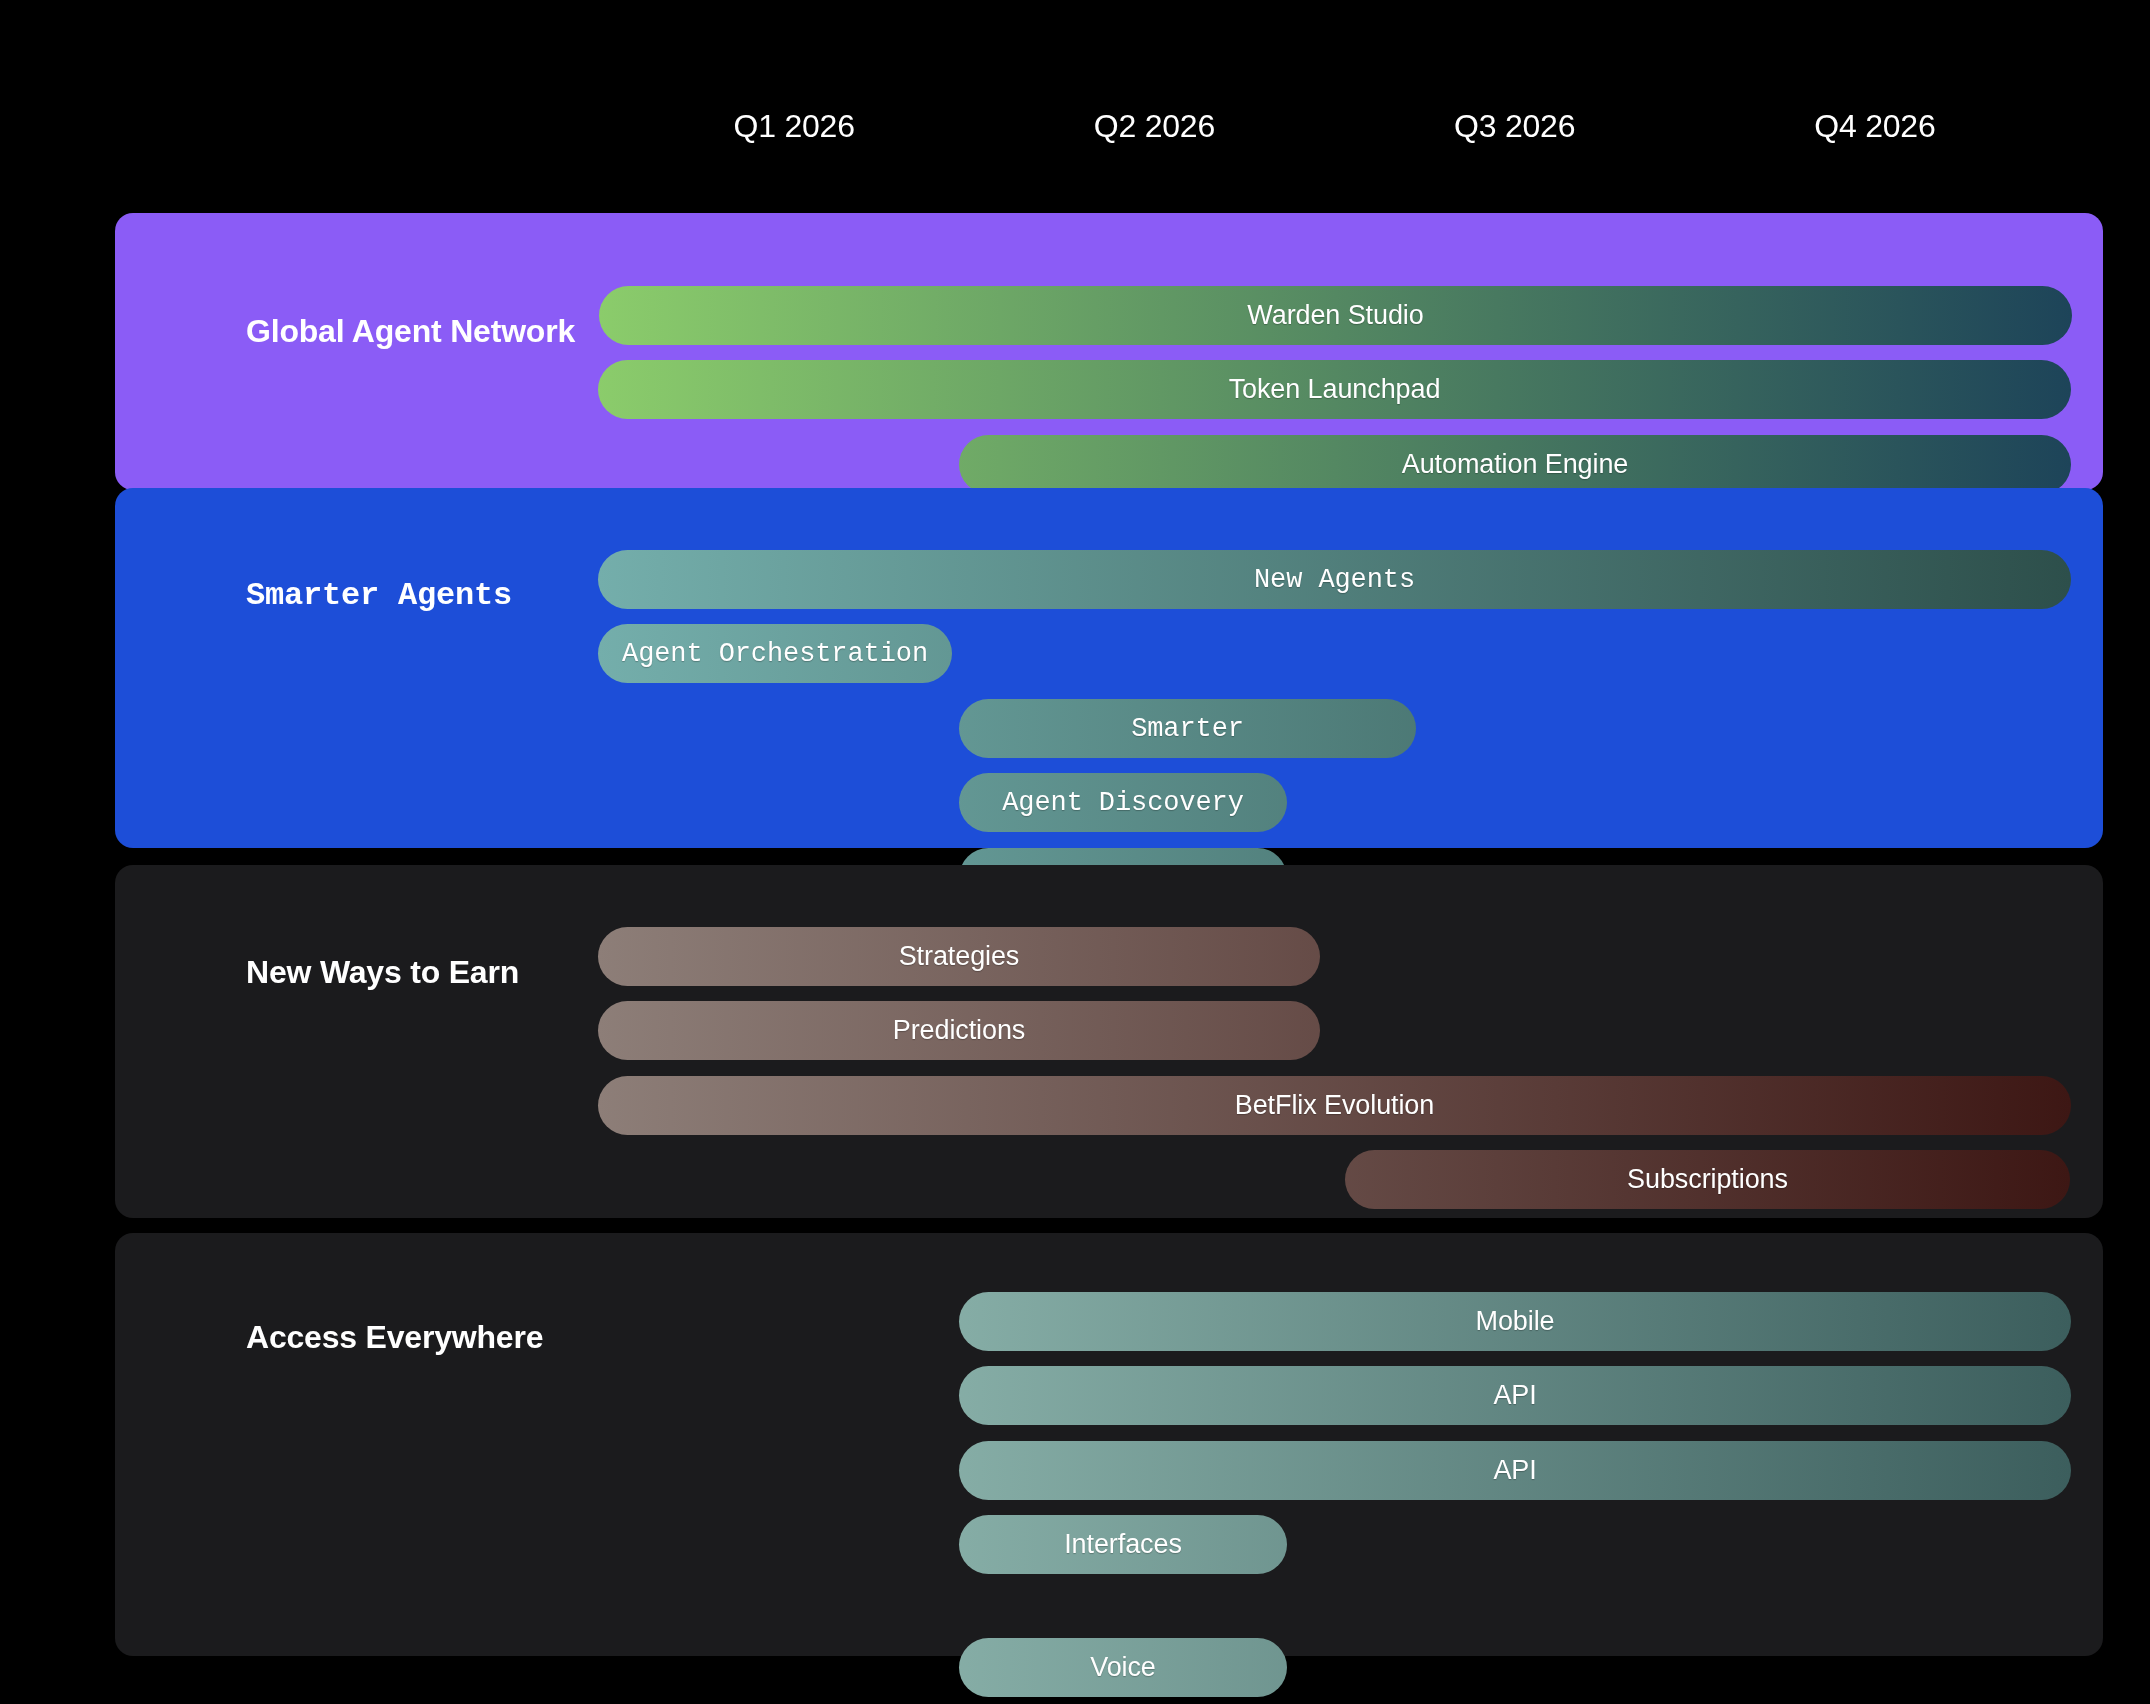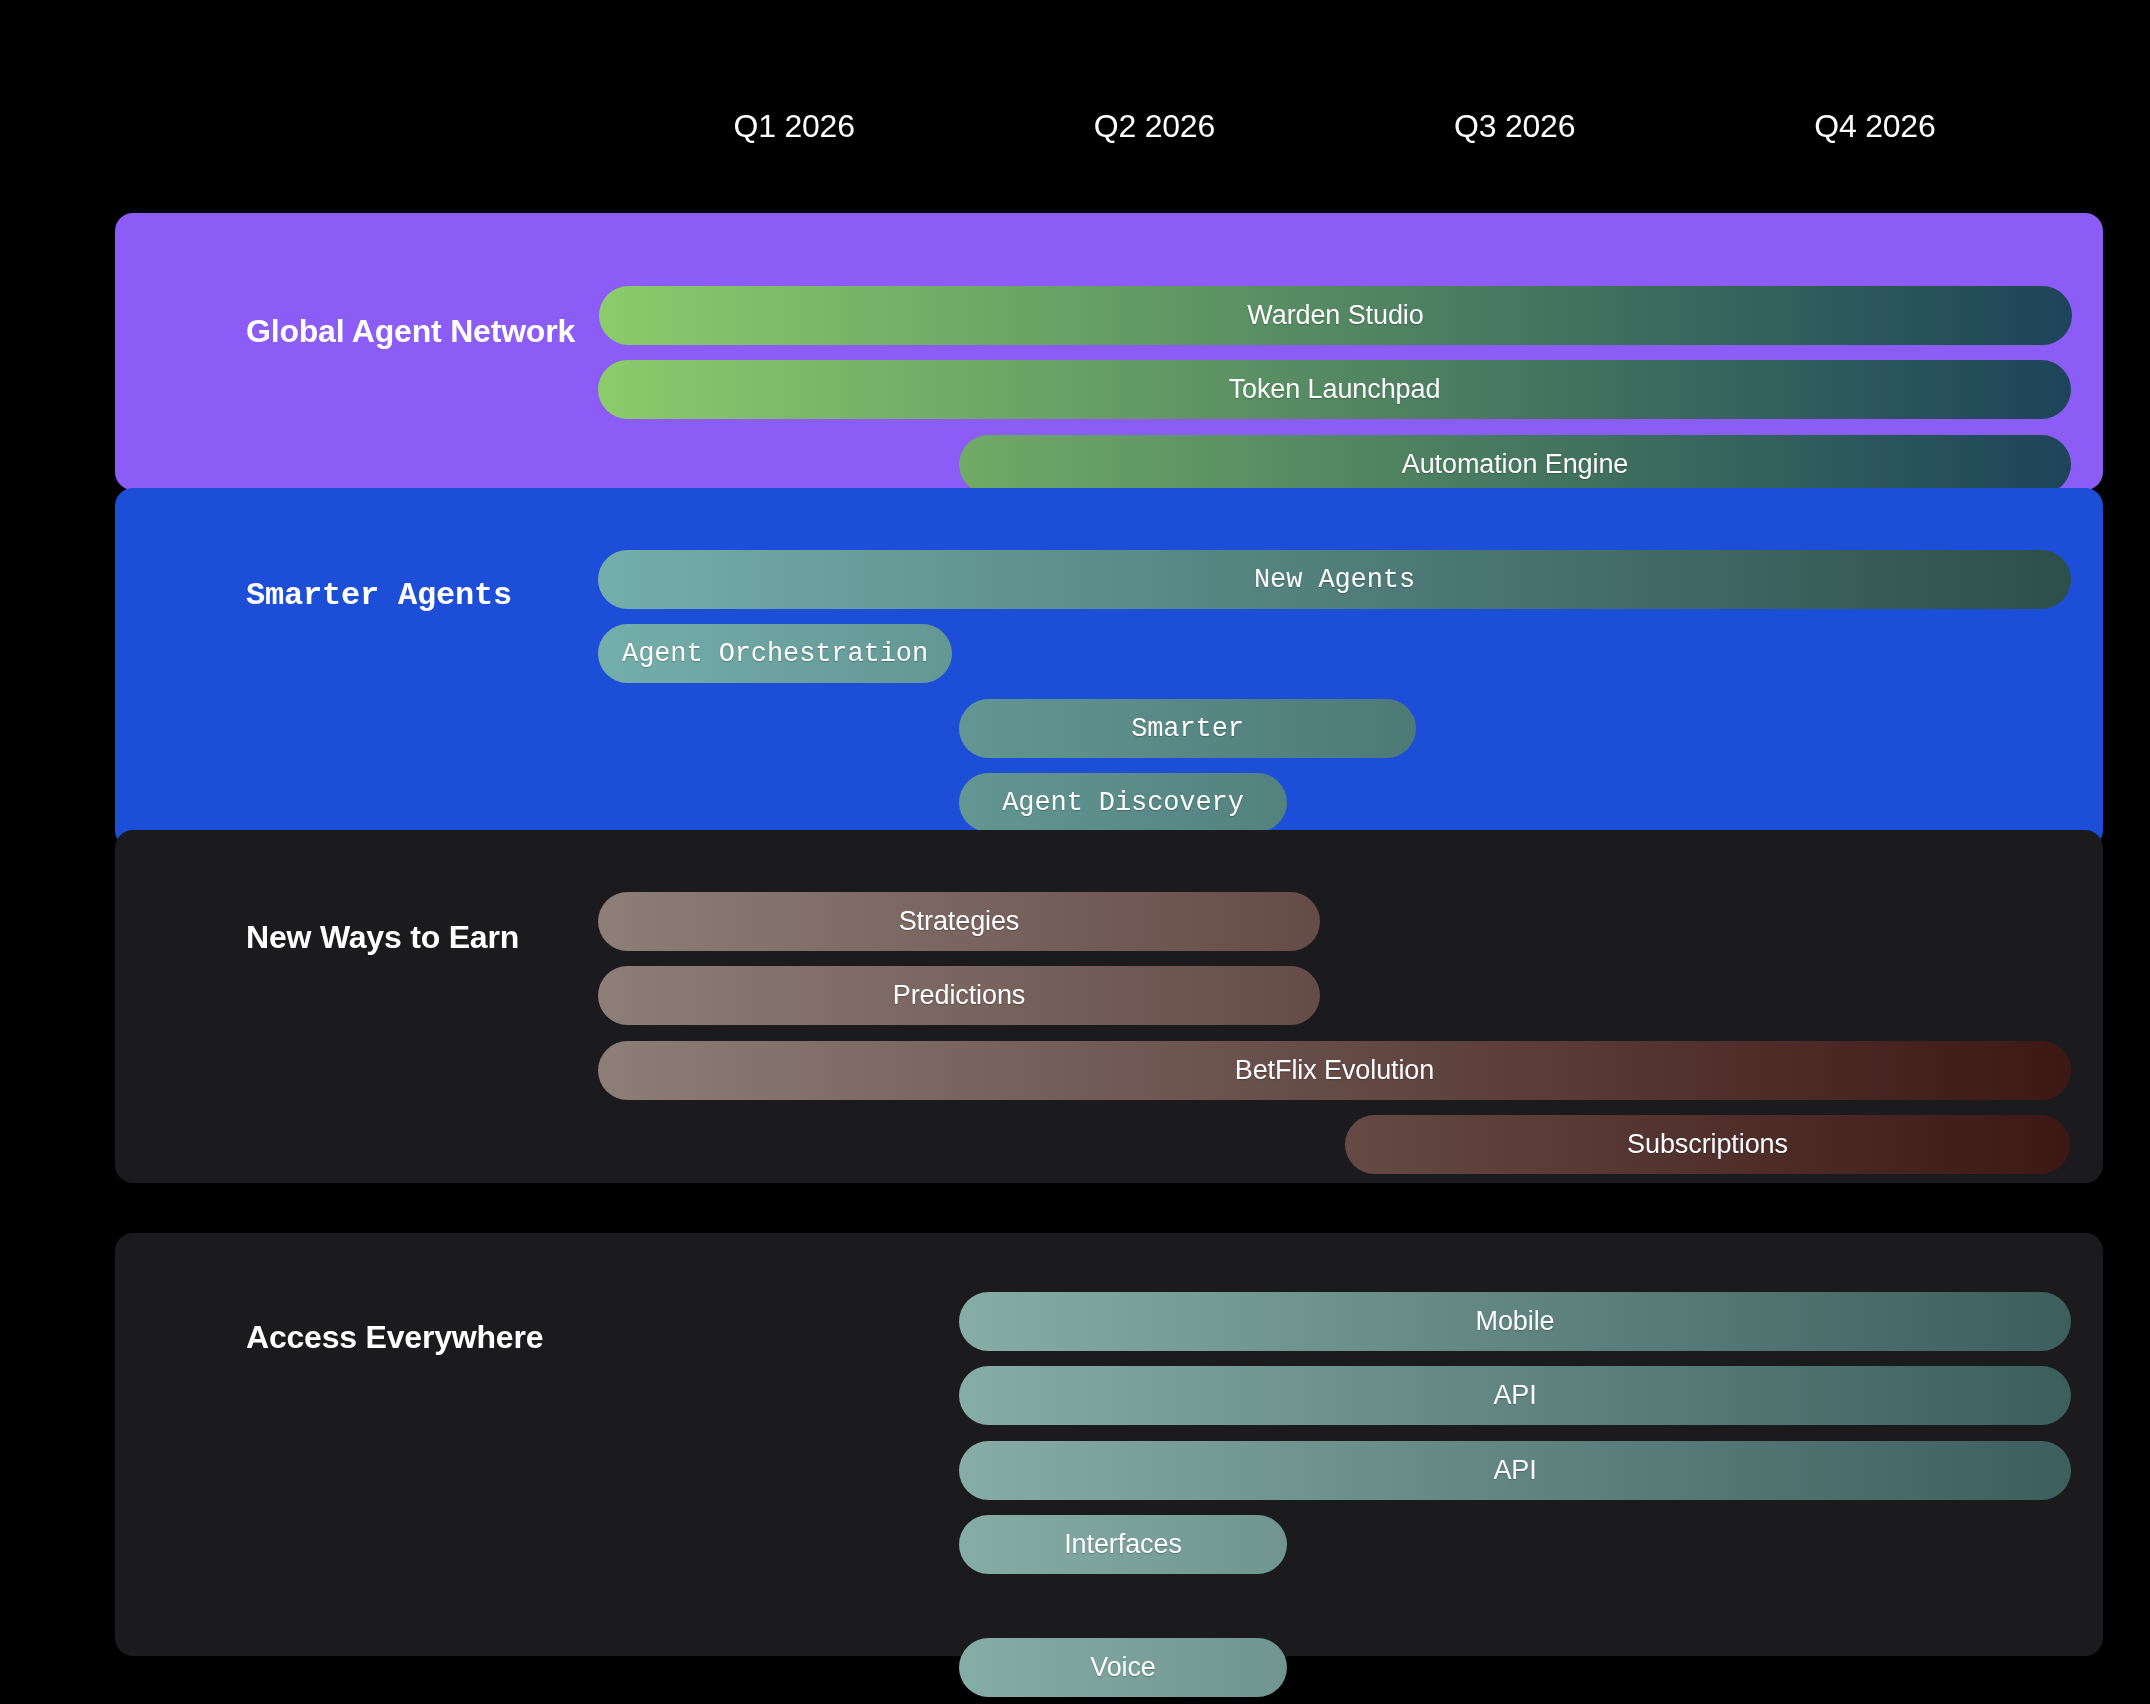--- a/index.html
+++ b/index.html
@@ -124,21 +124,21 @@
             <span class="bar-label">Smarter</span>
           </div>
           <div class="bar" style="left: 844px; width: 328px; top: 285px; background-image: linear-gradient(90deg, rgb(116, 174, 171) 0%, rgb(45, 79, 75) 100%); background-size: 1473px 100%; background-position: -361px 0px; background-repeat: no-repeat;">
             <span class="bar-label">Agent Discovery</span>
           </div>
           <div class="bar" style="left: 844px; width: 328px; top: 360px; background-image: linear-gradient(90deg, rgb(116, 174, 171) 0%, rgb(45, 79, 75) 100%); background-size: 1473px 100%; background-position: -361px 0px; background-repeat: no-repeat;">
             <span class="bar-label">Multi-Step Agents</span>
           </div>
         </div>
       </div>
-      <div class="group-card" style="top: 798px; height: 353px; background: rgb(27, 27, 29);">
+      <div class="group-card" style="top: 833px; height: 353px; background: rgb(27, 27, 29);">
         <div class="group-title" style="top: 73px;">New Ways to Earn</div>
         <div class="bar-track">
           <div class="bar" style="left: 483px; width: 722px; top: 62px; background-image: linear-gradient(90deg, rgb(141, 126, 120) 0%, rgb(61, 23, 20) 100%); background-size: 1473px 100%; background-position: 0px 0px; background-repeat: no-repeat;">
             <span class="bar-label">Strategies</span>
           </div>
           <div class="bar" style="left: 483px; width: 722px; top: 136px; background-image: linear-gradient(90deg, rgb(141, 126, 120) 0%, rgb(61, 23, 20) 100%); background-size: 1473px 100%; background-position: 0px 0px; background-repeat: no-repeat;">
             <span class="bar-label">Predictions</span>
           </div>
           <div class="bar" style="left: 483px; width: 1473px; top: 211px; background-image: linear-gradient(90deg, rgb(141, 126, 120) 0%, rgb(61, 23, 20) 100%); background-size: 1473px 100%; background-position: 0px 0px; background-repeat: no-repeat;">
             <span class="bar-label">BetFlix Evolution</span>

